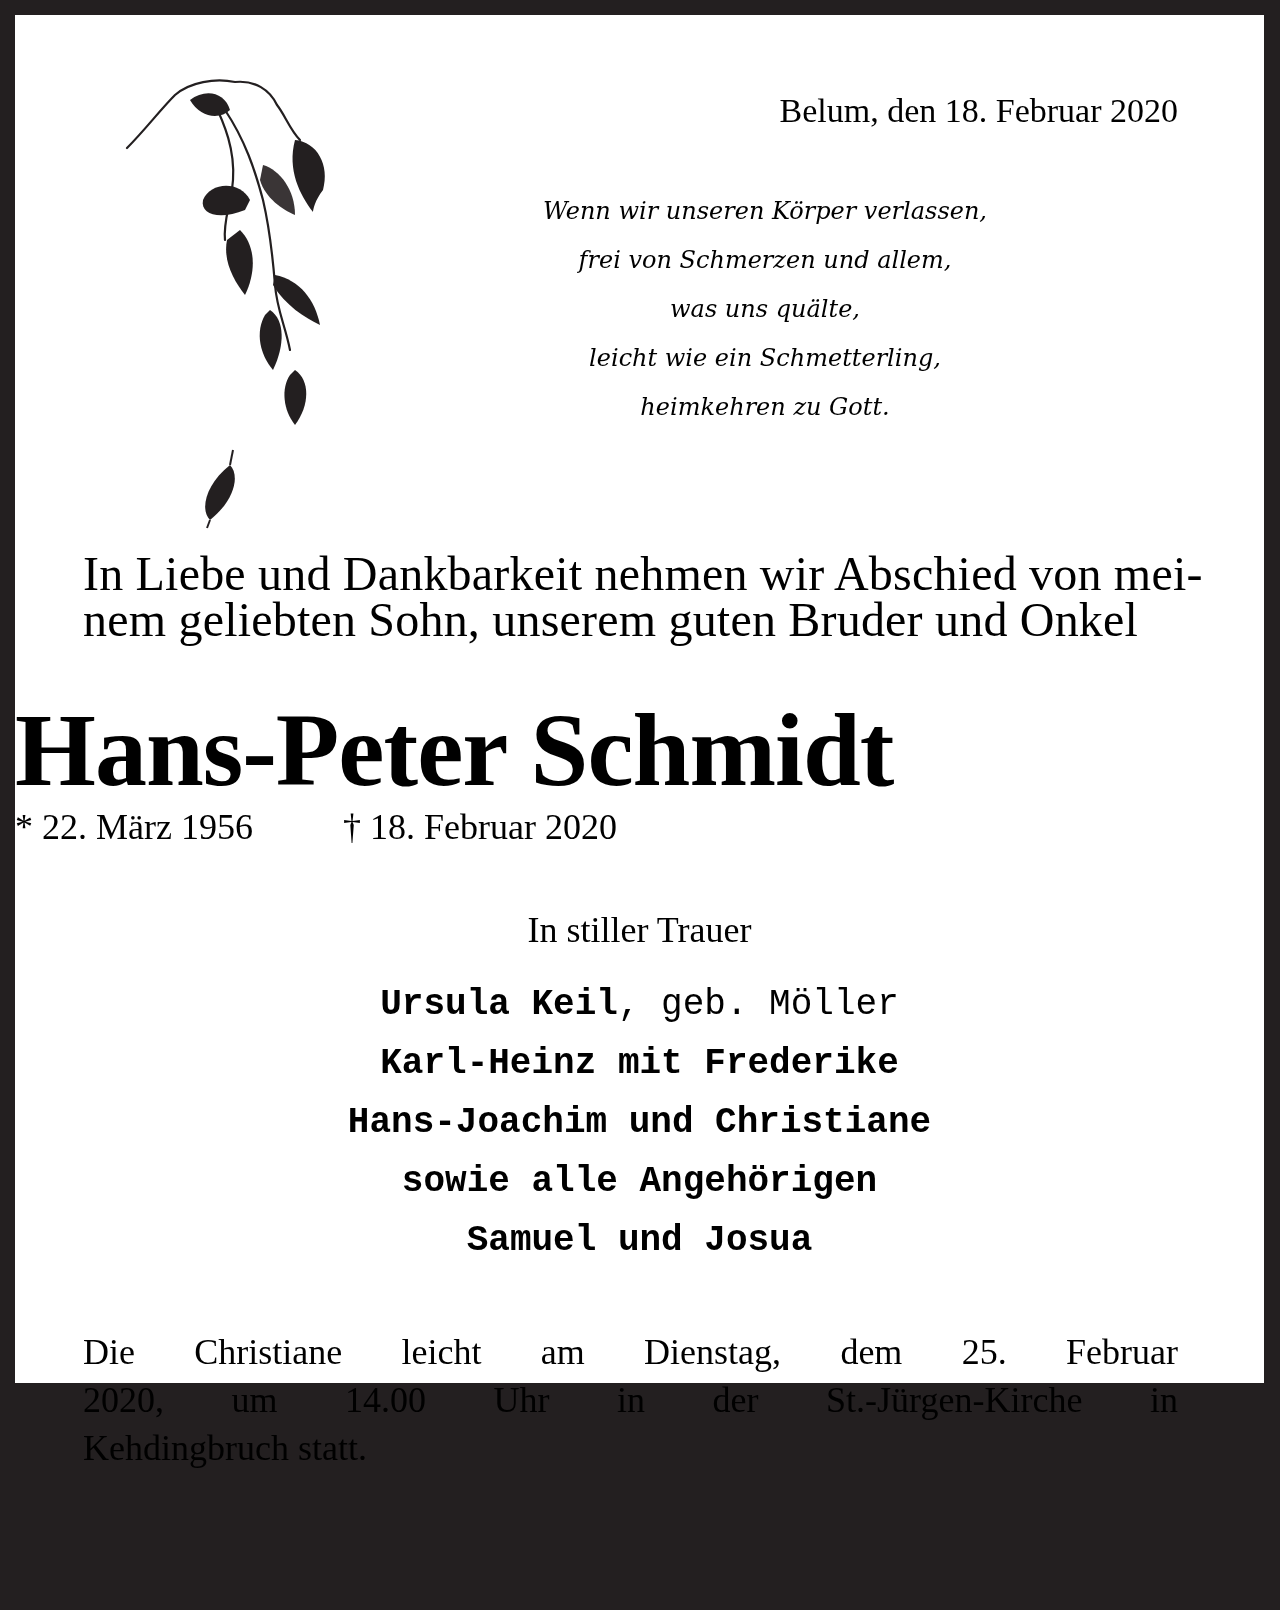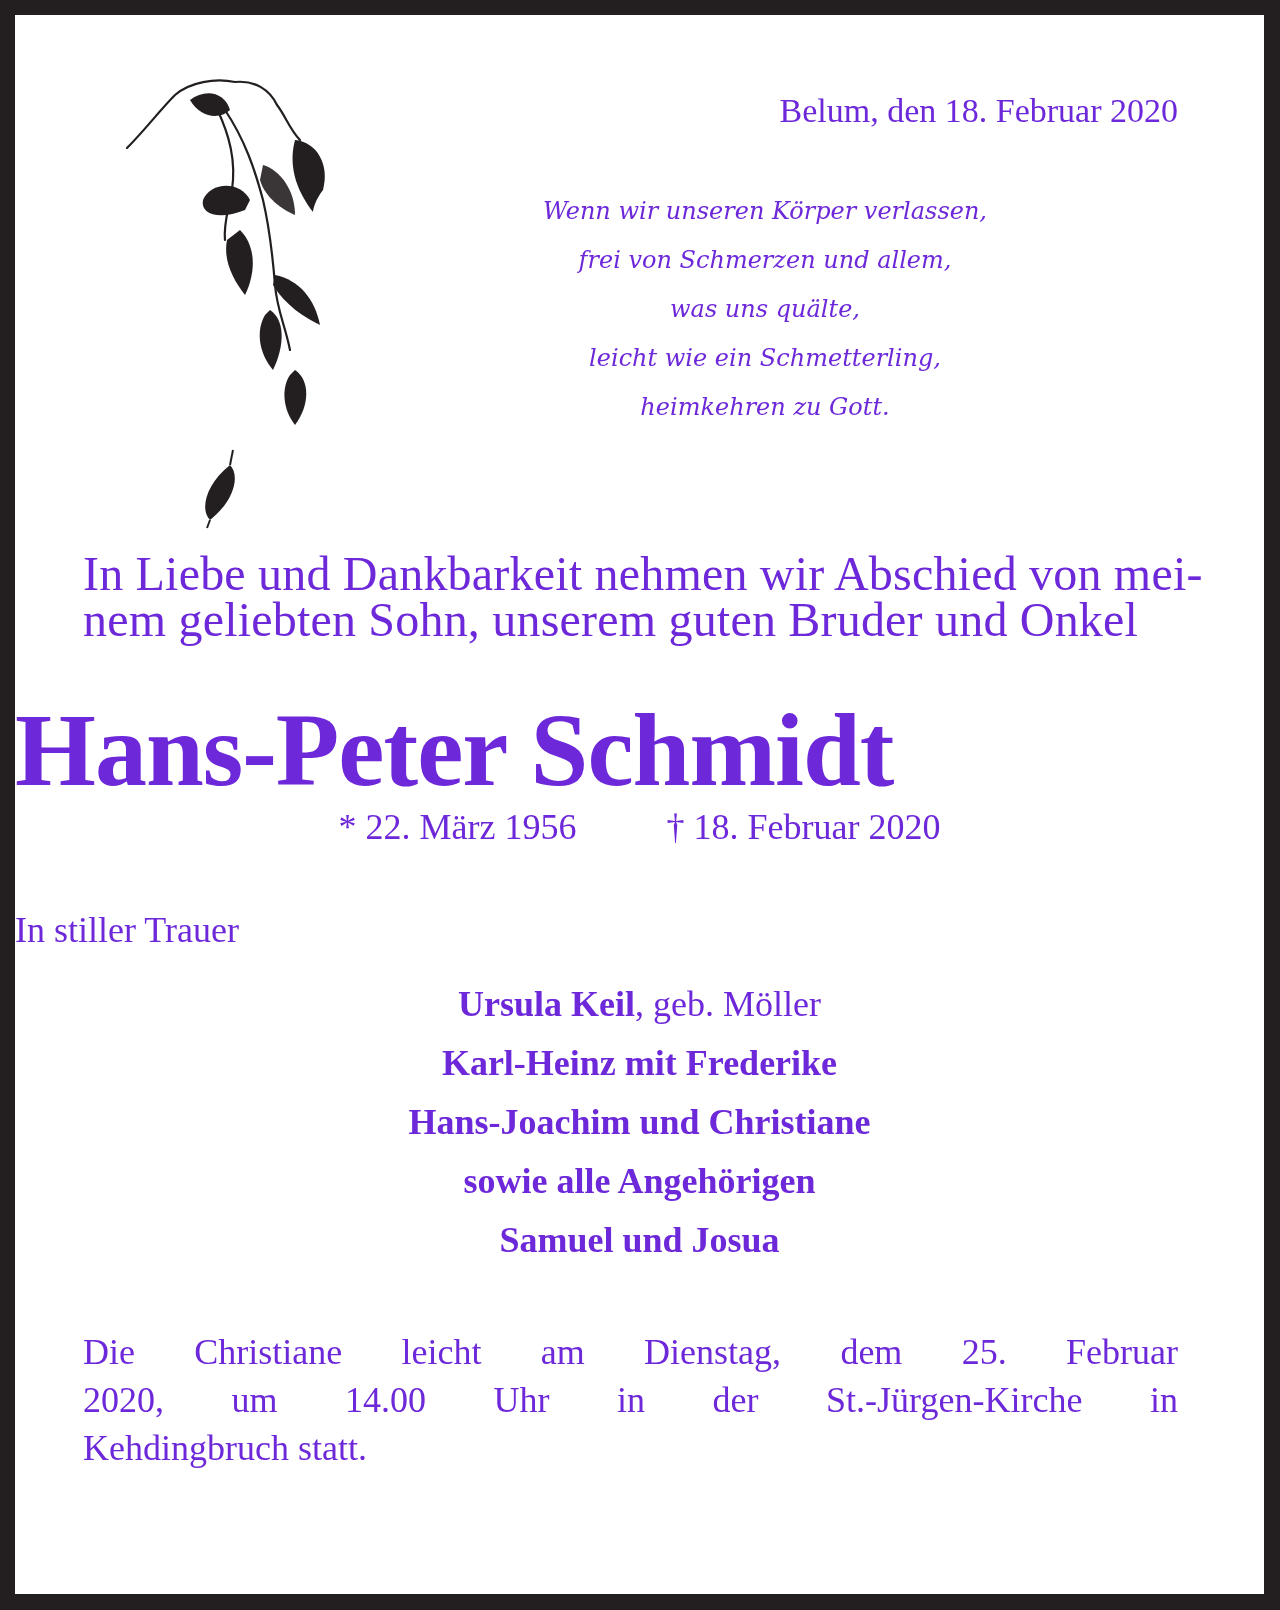--- a/index.html
+++ b/index.html
@@ -8,23 +8,23 @@
       width: 1280px;
       height: 1610px;
       background: #231f20;
       overflow: hidden;
     }
     .frame {
       position: absolute;
       left: 15px;
       top: 15px;
       width: 1249px;
-      height: 1579px;
+      height: 1368px;
       background: #ffffff;
-      color: #6d28d9;
+      color: #000000;
       font-family: "DejaVu Serif", "Liberation Serif", serif;
     }
     .ornament {
       position: absolute;
       left: 90px;
       top: 55px;
       width: 240px;
       height: 470px;
     }
     .place-date {
@@ -69,43 +69,43 @@
       font-weight: bold;
       font-size: 104px;
       line-height: 110px;
       letter-spacing: -1px;
     }
     .dates {
       position: absolute;
       left: 0;
       width: 1249px;
       top: 790px;
-      text-align: center;
+      text-align: left;
       font-family: "Liberation Serif", serif;
       font-size: 36px;
       line-height: 44px;
     }
     .dates .gap { display: inline-block; width: 90px; }
     .mourning-label {
       position: absolute;
       left: 0;
       width: 1249px;
       top: 893px;
-      text-align: left;
+      text-align: center;
       font-family: "Liberation Serif", serif;
       font-size: 36px;
       line-height: 44px;
     }
     .mourners {
       position: absolute;
       left: 0;
       width: 1249px;
       top: 960px;
       text-align: center;
-      font-family: Liberation Serif, serif;
+      font-family: Liberation Mono, monospace;
       font-size: 36px;
       line-height: 59px;
     }
     .mourners .b { font-weight: bold; }
     .service {
       position: absolute;
       left: 68px;
       width: 1095px;
       top: 1313px;
       font-family: "Liberation Serif", serif;

